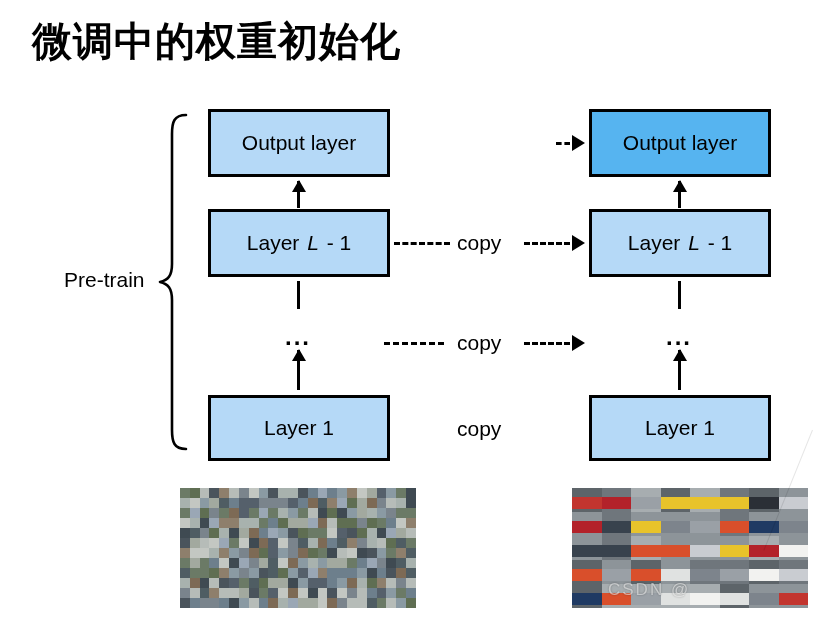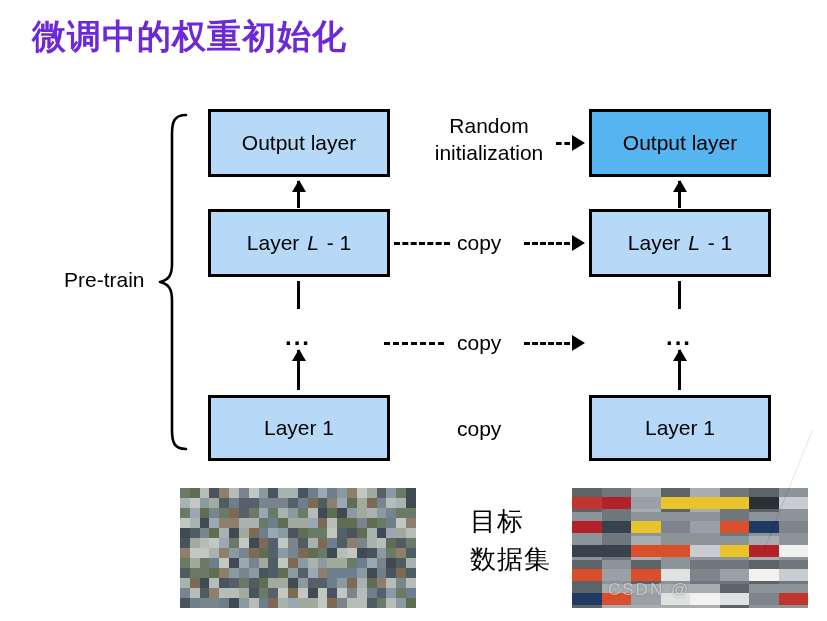--- a/index.html
+++ b/index.html
@@ -15,23 +15,23 @@
   #slide {
     position: absolute;
     inset: 0;
     width: 827px;
     height: 621px;
   }
   .page-title {
     position: absolute;
     left: 32px;
     top: 14px;
-    font-size: 34px;
+    font-size: 40px;
     font-weight: bold;
-    color: #6d28d9;
+    color: #000000;
     letter-spacing: 1px;
     white-space: nowrap;
   }
   
   .box {
     position: absolute;
     border: 3px solid #000000;
     display: flex;
     align-items: center;
     justify-content: center;
@@ -207,44 +207,36 @@
 
   <div class="varrow" style="left:678px; top:350px; height:40px;"></div>
   <div class="vline" style="left:678px; top:281px; height:28px;"></div>
 
   <div class="lbl" style="left:666px; top:323px; font-size:24px; font-weight:bold; letter-spacing:2px;">...</div>
 
   <div class="box light" style="left:589px; top:395px; width:182px; height:66px;">
     <span>Layer 1</span>
   </div>
 
-  <div class="lbl two-line center" style="left:424px; top:113px; width:130px;">
-    <span>Random</span><br>
-    <span>initialization</span>
-  </div>
   <div class="dash" style="left:556px; top:142px; width:14px;"></div>
   <div class="dash-arrow" style="left:572px; top:135px;"></div>
 
   <div class="dash" style="left:394px; top:242px; width:56px;"></div>
   <div class="lbl" style="left:457px; top:231px;">copy</div>
   <div class="dash" style="left:524px; top:242px; width:46px;"></div>
   <div class="dash-arrow" style="left:572px; top:235px;"></div>
 
   <div class="dash" style="left:384px; top:342px; width:60px;"></div>
   <div class="lbl" style="left:457px; top:331px;">copy</div>
   <div class="dash" style="left:524px; top:342px; width:46px;"></div>
   <div class="dash-arrow" style="left:572px; top:335px;"></div>
 
   <div class="lbl" style="left:457px; top:417px;">copy</div>
 
 
-  <div class="lbl cjk two-line" style="left:470px; top:503px; width:110px; line-height:1.45;">
-    <span>目标</span><br>
-    <span>数据集</span>
-  </div>
 
   <div class="photo" style="left:180px; top:488px; width:236px; height:120px;">
     <div class="mosaic-grid" id="imagenet-mosaic" style="grid-template-columns:repeat(24,1fr); grid-template-rows:repeat(12,1fr);">
         <i style="background:#6b7a66"></i>
         <i style="background:#5f6e52"></i>
         <i style="background:#b6bcb8"></i>
         <i style="background:#4a545c"></i>
         <i style="background:#8e7f6c"></i>
         <i style="background:#b6bcb8"></i>
         <i style="background:#7a848c"></i>

